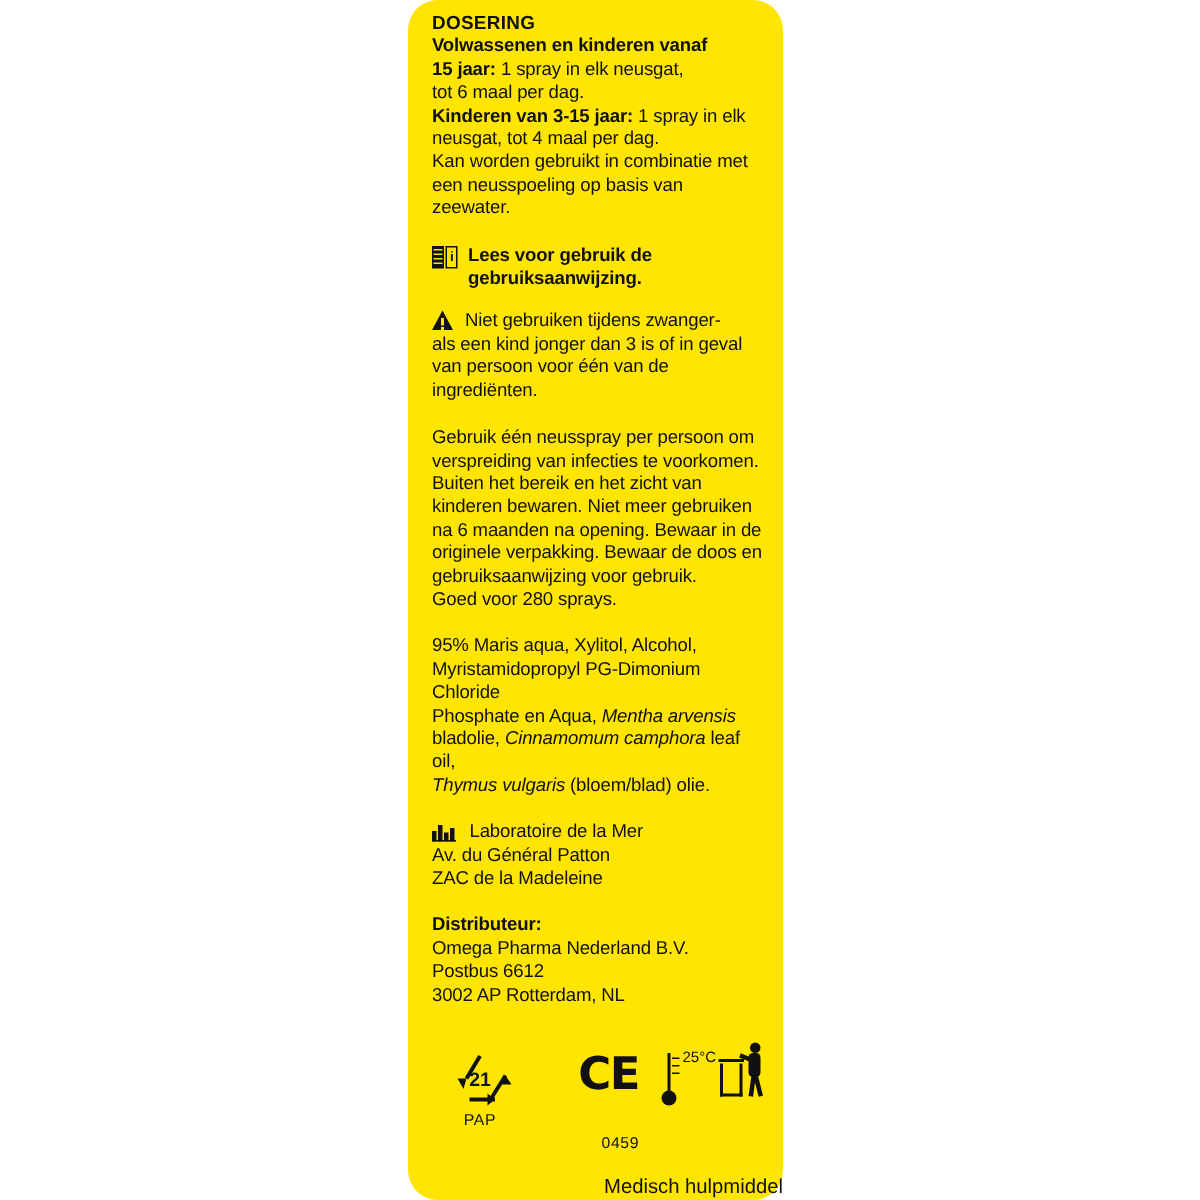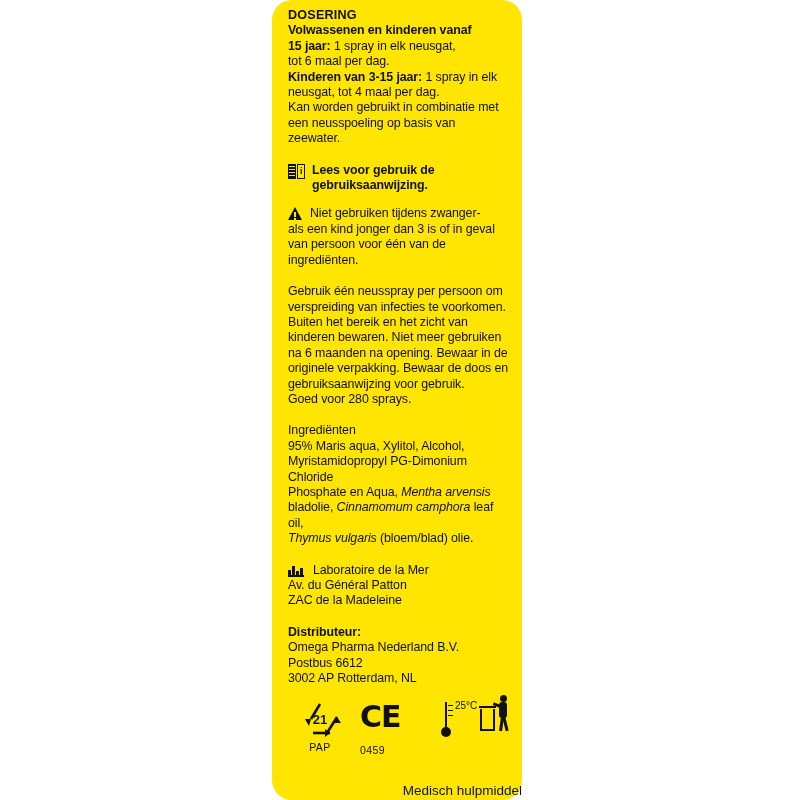--- a/index.html
+++ b/index.html
@@ -172,31 +172,31 @@
     font-weight: bold;
     color: #0f172a;
   }
   .sym-label {
     font-size: 10.5px;
     text-align: center;
     margin-top: 1px;
     letter-spacing: 0.5px;
   }
 
-  .sym-ce { left: 72px; width: 66px; text-align: left; }
+  .sym-ce { left: 72px; width: 66px; text-align: right; }
   .ce-mark {
     font-size: 30px;
     font-weight: bold;
     letter-spacing: -1px;
     line-height: 34px;
     font-family: "DejaVu Sans", sans-serif;
   }
   .ce-num {
     font-size: 10.5px;
-    margin-top: 10px;
+    margin-top: 22px;
     letter-spacing: 0.4px;
   }
 
   .sym-temp { left: 148px; width: 46px; }
   .ico-temp {
     position: relative;
     width: 46px; height: 42px;
   }
   .ico-temp .stem {
     position: absolute;
@@ -356,21 +356,20 @@
       <div>kinderen bewaren. Niet meer gebruiken</div>
       <div>na 6 maanden na opening. Bewaar in de</div>
       <div>originele verpakking. Bewaar de doos en</div>
       <div>gebruiksaanwijzing voor gebruik.</div>
       <div>Goed voor 280 sprays.</div>
     </div>
 
     <div class="gap-lg"></div>
 
     <div class="txt">
-      <div>Ingrediënten</div>
       <div>95% Maris aqua, Xylitol, Alcohol,</div>
       <div>Myristamidopropyl PG-Dimonium Chloride</div>
       <div><span>Phosphate en Aqua, </span><span class="i">Mentha arvensis</span></div>
       <div><span>bladolie, </span><span class="i">Cinnamomum camphora</span><span> leaf oil,</span></div>
       <div><span class="i">Thymus vulgaris</span><span> (bloem/blad) olie.</span></div>
     </div>
 
     <div class="gap-lg"></div>
 
     <div class="row txt">

